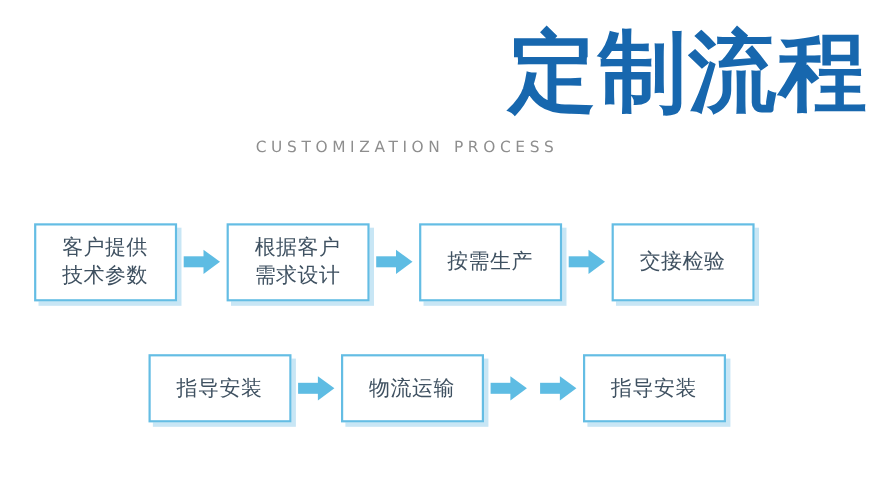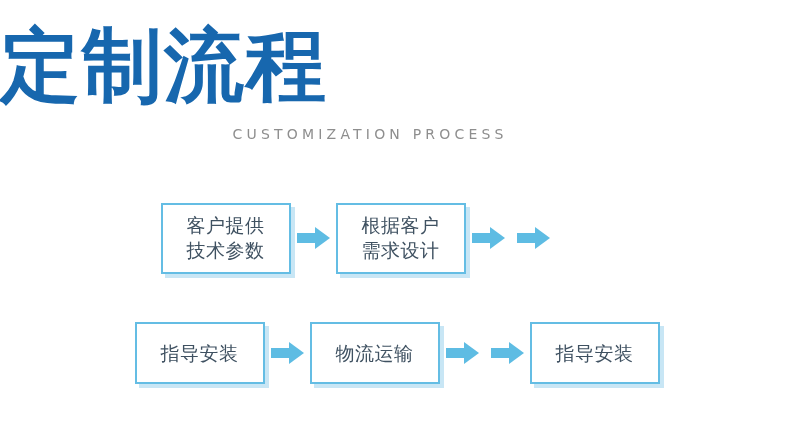--- a/index.html
+++ b/index.html
@@ -30,21 +30,21 @@
     position: absolute;
     left: 0;
     top: 20px;
     width: 790px;
     font-family: "DejaVu Sans", "Liberation Sans", sans-serif;
     font-size: 80px;
     line-height: 92px;
     font-weight: 700;
     color: #1767AE;
     letter-spacing: 2px;
-    text-align: left;
+    text-align: right;
     white-space: nowrap;
   }
   .sub-title {
     position: absolute;
     left: 0;
     top: 124px;
     width: 736px;
     font-family: "DejaVu Sans", "Liberation Sans", sans-serif;
     font-size: 14px;
     line-height: 20px;
@@ -146,26 +146,32 @@
   <div class="step-box">
     <span class="step-label">根据客户
 需求设计</span>
   </div>
 
   <div class="arrow">
     <span class="shaft"></span>
     <span class="head"></span>
   </div>
 
-
-  <div class="arrow">
-    <span class="shaft"></span>
-    <span class="head"></span>
-  </div>
-
+  <div class="step-box">
+    <span class="step-label">按需生产</span>
+  </div>
+
+  <div class="arrow">
+    <span class="shaft"></span>
+    <span class="head"></span>
+  </div>
+
+  <div class="step-box">
+    <span class="step-label">交接检验</span>
+  </div>
 
 </div>
 
 <div class="flow-row" id="row-2">
 
   <div class="step-box">
     <span class="step-label">指导安装</span>
   </div>
 
   <div class="arrow">

